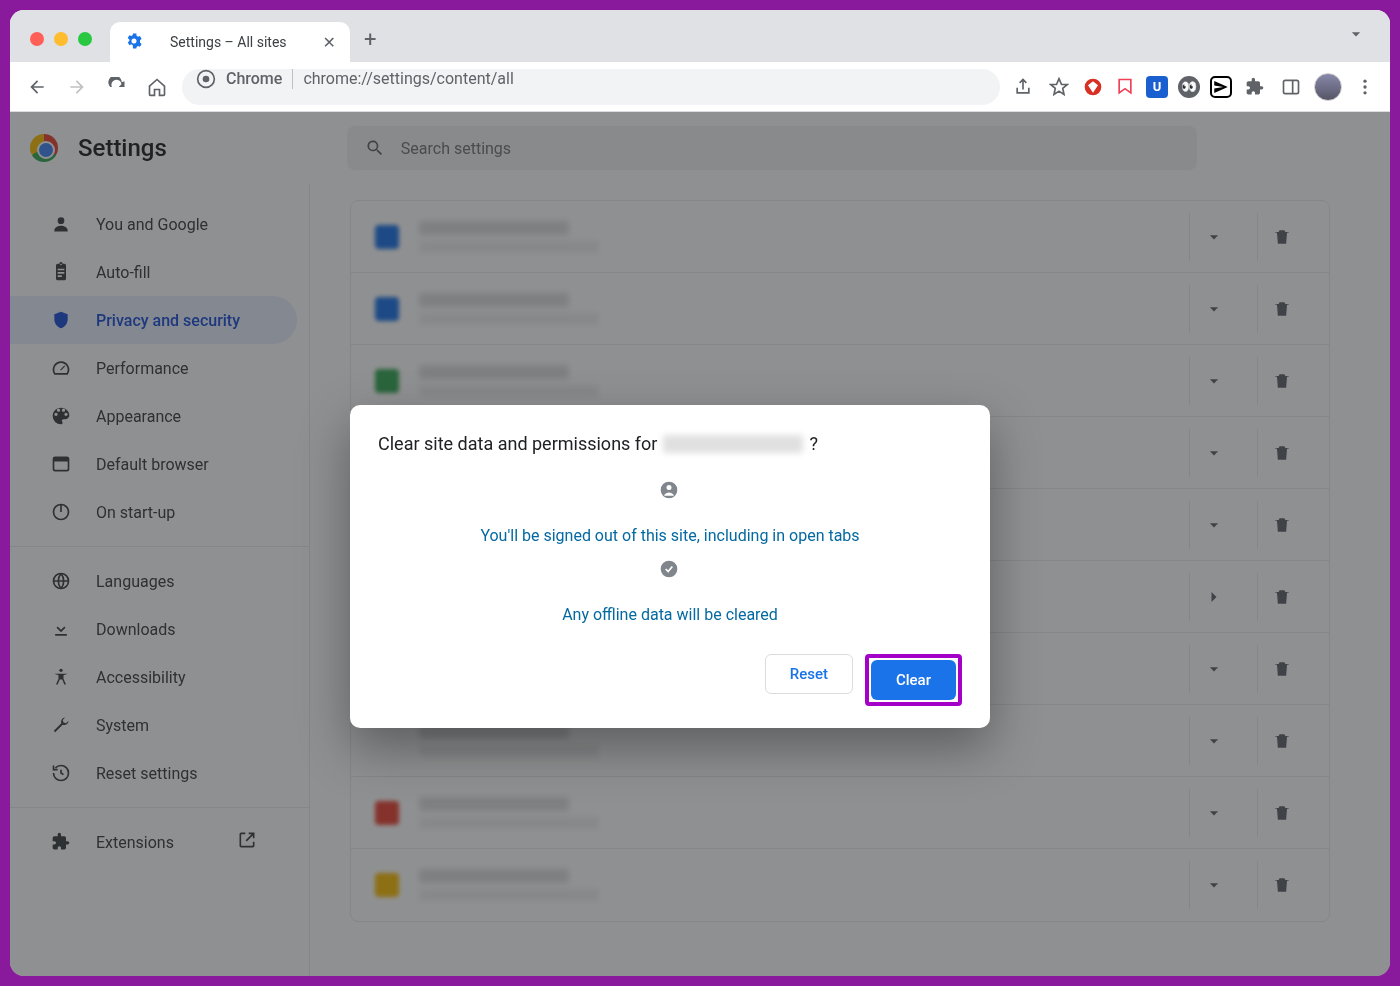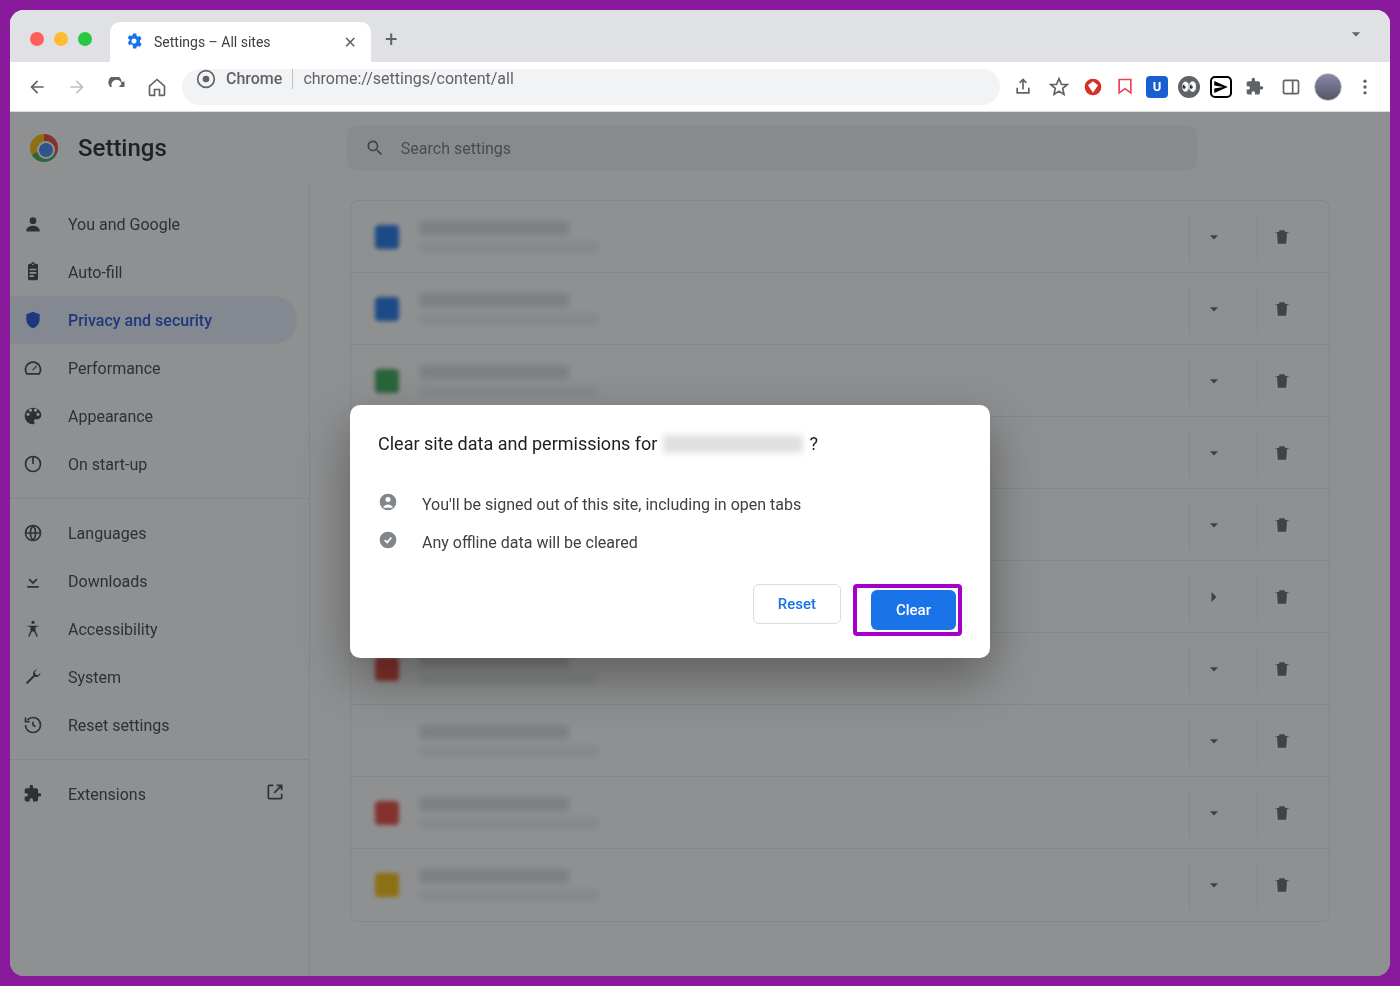--- a/index.html
+++ b/index.html
@@ -32,26 +32,26 @@
 }
 .traffic-lights { display: flex; gap: 10px; align-items: center; margin: 0 18px 16px 8px; }
 .traffic-lights span { width: 14px; height: 14px; border-radius: 50%; display: block; }
 .tl-red { background: #ff5f57; }
 .tl-yellow { background: #febc2e; }
 .tl-green { background: #28c840; }
 
 .tab {
   background: #fff;
   height: 40px;
-  width: 261px;
+  width: 240px;
   border-radius: 10px 10px 0 0;
   display: flex;
   align-items: center;
   padding: 8px 14px;
-  gap: 10px;
+  gap: 26px;
   font-size: 14px;
   color: #3c4043;
 }
 .tab .gear { color: #1a73e8; }
 .tab .close { margin-left: auto; color: #5f6368; font-size: 16px; cursor: pointer; }
 .new-tab { color: #5f6368; font-size: 22px; margin: 0 0 10px 14px; cursor: pointer; }
 .tab-bar .spacer { flex: 1; }
 .tabs-menu { color: #5f6368; margin: 0 12px 14px 0; cursor: pointer; }
 
 
@@ -140,21 +140,21 @@
   border-right: 1px solid #e8eaed;
   overflow-y: auto;
   position: relative;
 }
 .sidebar::-webkit-scrollbar { width: 10px; }
 .sidebar::-webkit-scrollbar-thumb { background: #bdc1c6; border-radius: 5px; }
 .nav-item {
   height: 48px;
   display: flex;
   align-items: center;
-  padding: 0 12px;
+  padding: 0 40px;
   gap: 24px;
   color: #3c4043;
   font-size: 16px;
   cursor: pointer;
   border-radius: 0 24px 24px 0;
   margin-right: 12px;
   text-align: right;
 }
 .nav-item.active { background: #e8f0fe; color: #1d4ed8; font-weight: 500; }
 .nav-item .nicon { width: 22px; display:flex; justify-content:center; color: inherit; }
@@ -206,54 +206,55 @@
   background: #fff;
   border-radius: 10px;
   box-shadow: 0 20px 50px rgba(0,0,0,0.35);
   z-index: 10;
   padding: 28px 28px 22px 28px;
 }
 .dialog h2 {
   font-size: 18px;
   font-weight: 400;
   color: #202124;
-  margin-bottom: 38px;
+  margin-bottom: 26px;
   display: flex;
   align-items: center;
   gap: 6px;
 }
 .dialog h2 .blur-site { width: 140px; height: 18px; background: #e0e0e0; border-radius: 3px; filter: blur(3px); display:inline-block; }
 .dialog .info-row {
   display: flex;
   align-items: center;
   gap: 22px;
-  color: #404040;
+  color: #0369a1;
   font-size: 16px;
   margin-bottom: 14px;
+  flex-direction: column;
 }
 .dialog .info-row .iicon { width: 22px; color: #80868b; }
 .dialog-actions {
   display: flex;
   justify-content: flex-end;
   gap: 12px;
   margin-top: 30px;
 }
 .btn {
   height: 40px;
   padding: 0 24px;
   border-radius: 6px;
   font-size: 15px;
   font-weight: 500;
   cursor: pointer;
   display: flex;
   align-items: center;
   border: 1px solid transparent;
 }
 .btn-secondary { background: #fff; color: #1a73e8; border-color: #dadce0; }
-.btn-primary { background: #1a73e8; color: #fff; margin-left: 12px; }
+.btn-primary { background: #1a73e8; color: #fff; }
 .highlight-box { border: 4px solid #a400c8; padding: 2px; border-radius: 4px; }
 
 svg { width: 20px; height: 20px; }
 </style>
 </head>
 <body>
 
 <div class="browser-frame">
 
   <div class="tab-bar">
@@ -407,20 +408,29 @@
           </span>
         <span>Performance</span>
       </div>
       <div class="nav-item">
         <span class="nicon">
             <svg viewBox="0 0 24 24" fill="currentColor">
               <path d="M12 2a10 10 0 000 20c1 0 2-1 2-2s-1-1-1-2 1-2 2-2h2a5 5 0 005-5c0-5-5-9-10-9zM6 12a2 2 0 110-4 2 2 0 010 4zm3-5a2 2 0 110-4 2 2 0 010 4zm6 0a2 2 0 110-4 2 2 0 010 4zm3 5a2 2 0 110-4 2 2 0 010 4z"></path>
             </svg>
           </span>
         <span>Appearance</span>
+      </div>
+      <div class="nav-item">
+        <span class="nicon">
+            <svg viewBox="0 0 24 24" fill="currentColor">
+              <rect x="3" y="4" width="18" height="16" rx="2" fill="none" stroke="currentColor" stroke-width="2"></rect>
+              <rect x="3" y="4" width="18" height="5"></rect>
+            </svg>
+          </span>
+        <span>Default browser</span>
       </div>
       <div class="nav-item">
         <span class="nicon">
             <svg viewBox="0 0 24 24" fill="none" stroke="currentColor" stroke-width="2">
               <circle cx="12" cy="12" r="9"></circle>
               <line x1="12" y1="3" x2="12" y2="12"></line>
             </svg>
           </span>
         <span>On start-up</span>
       </div>

